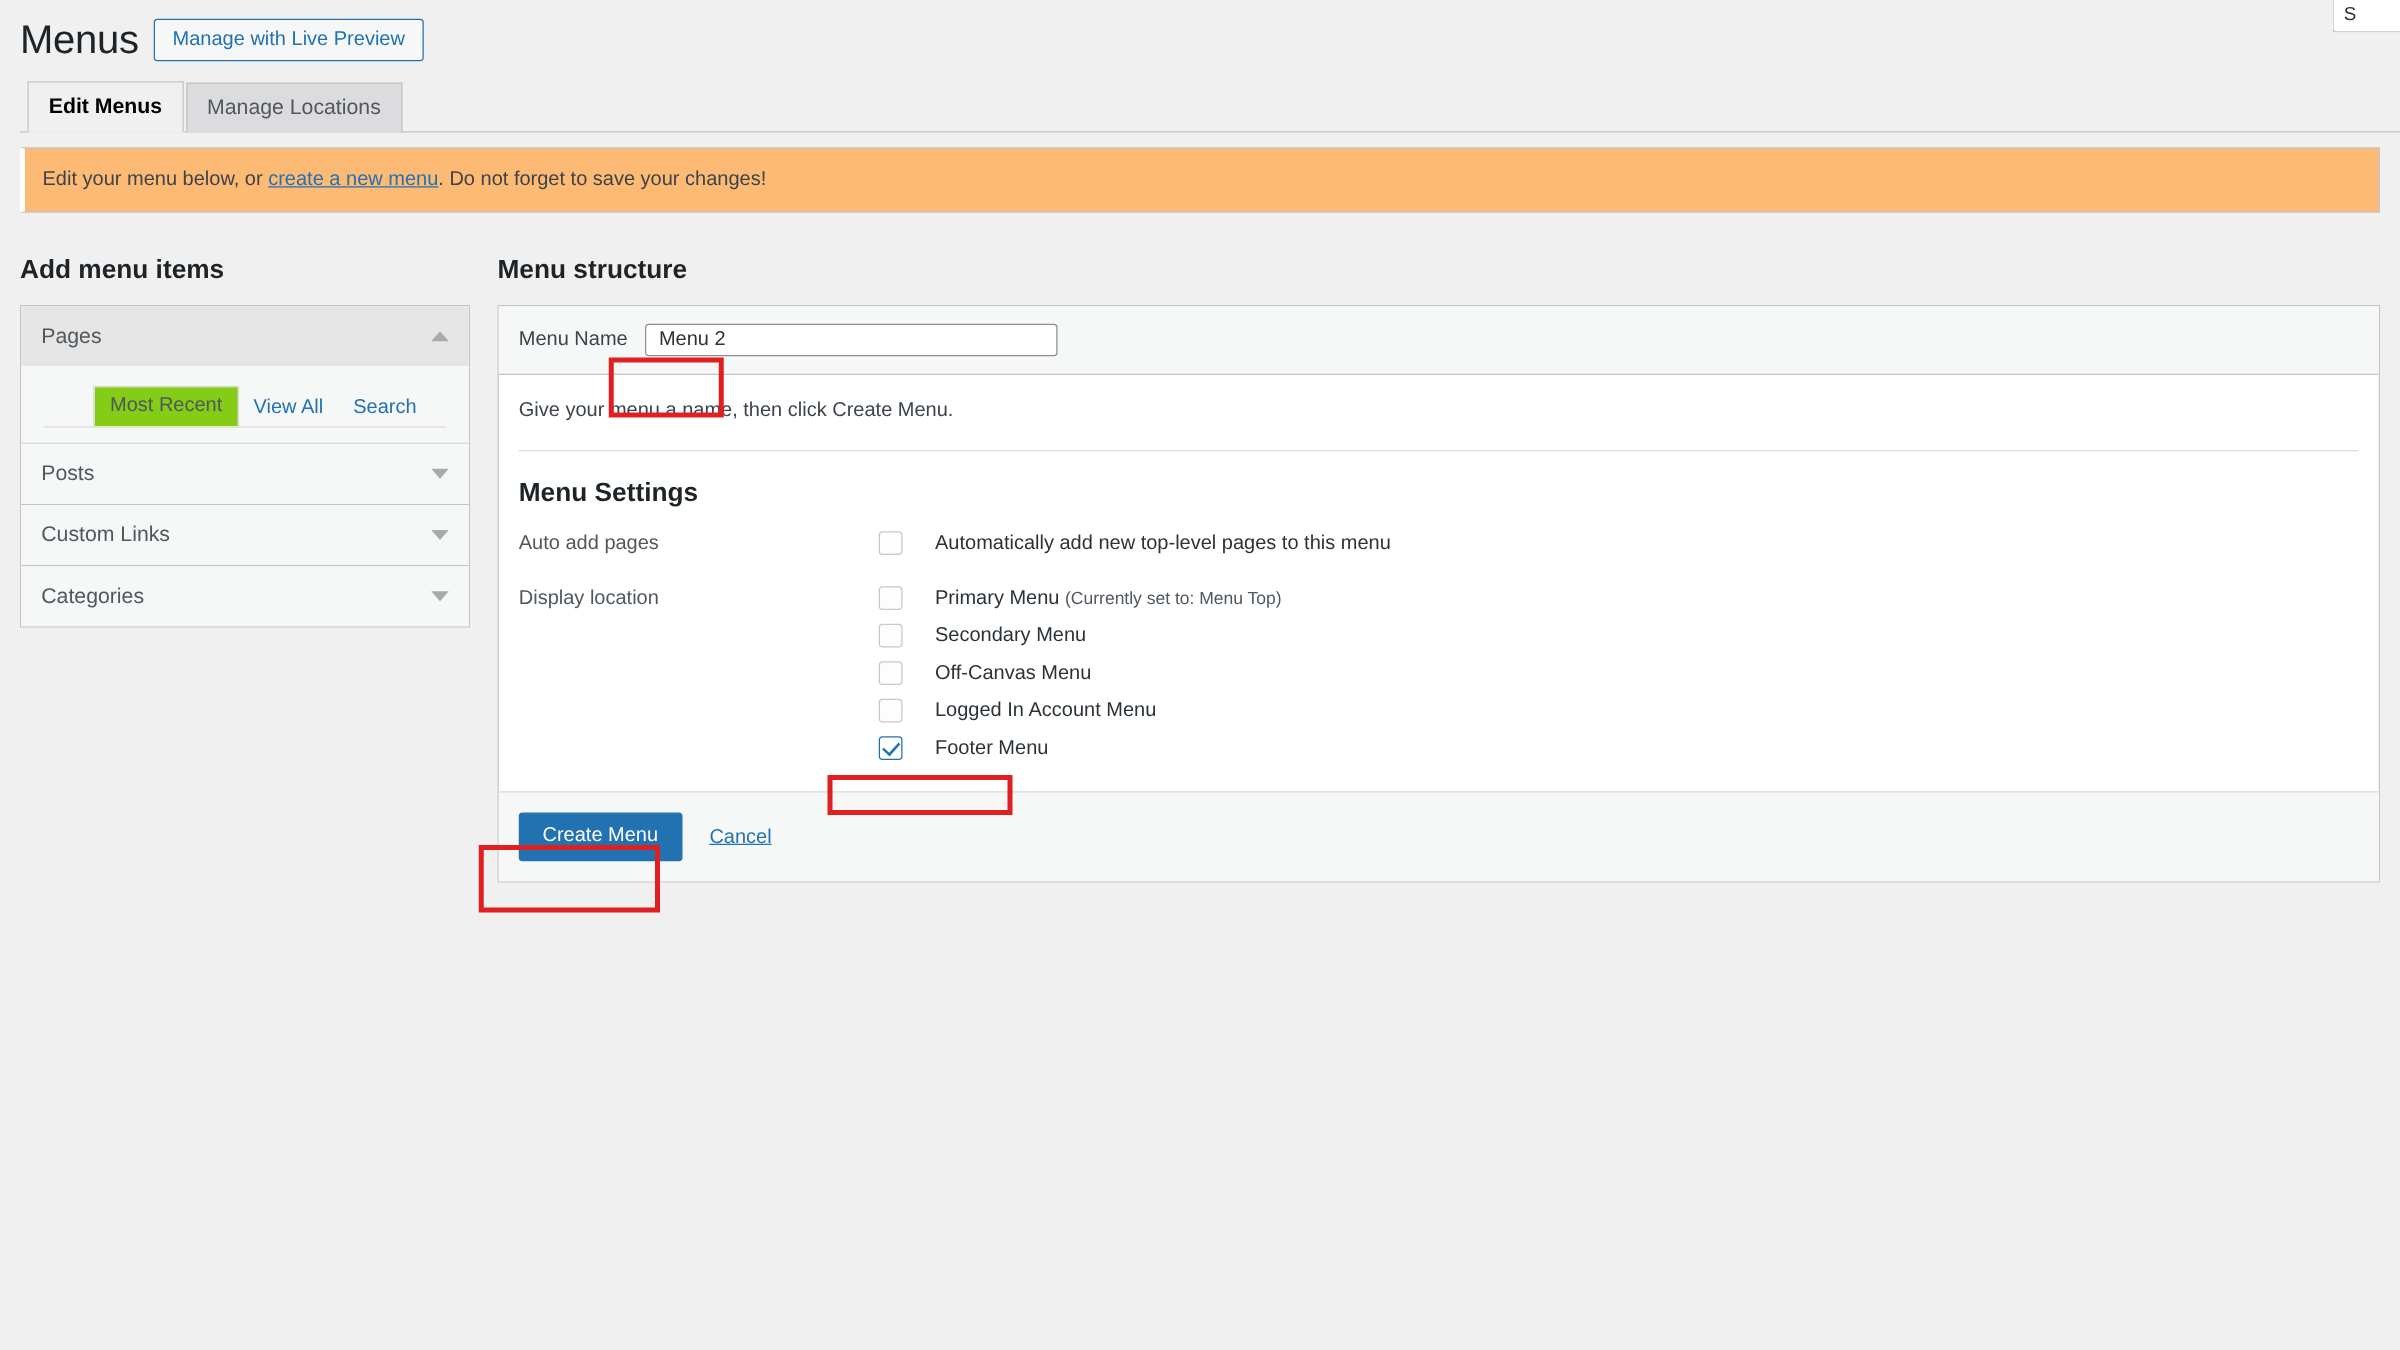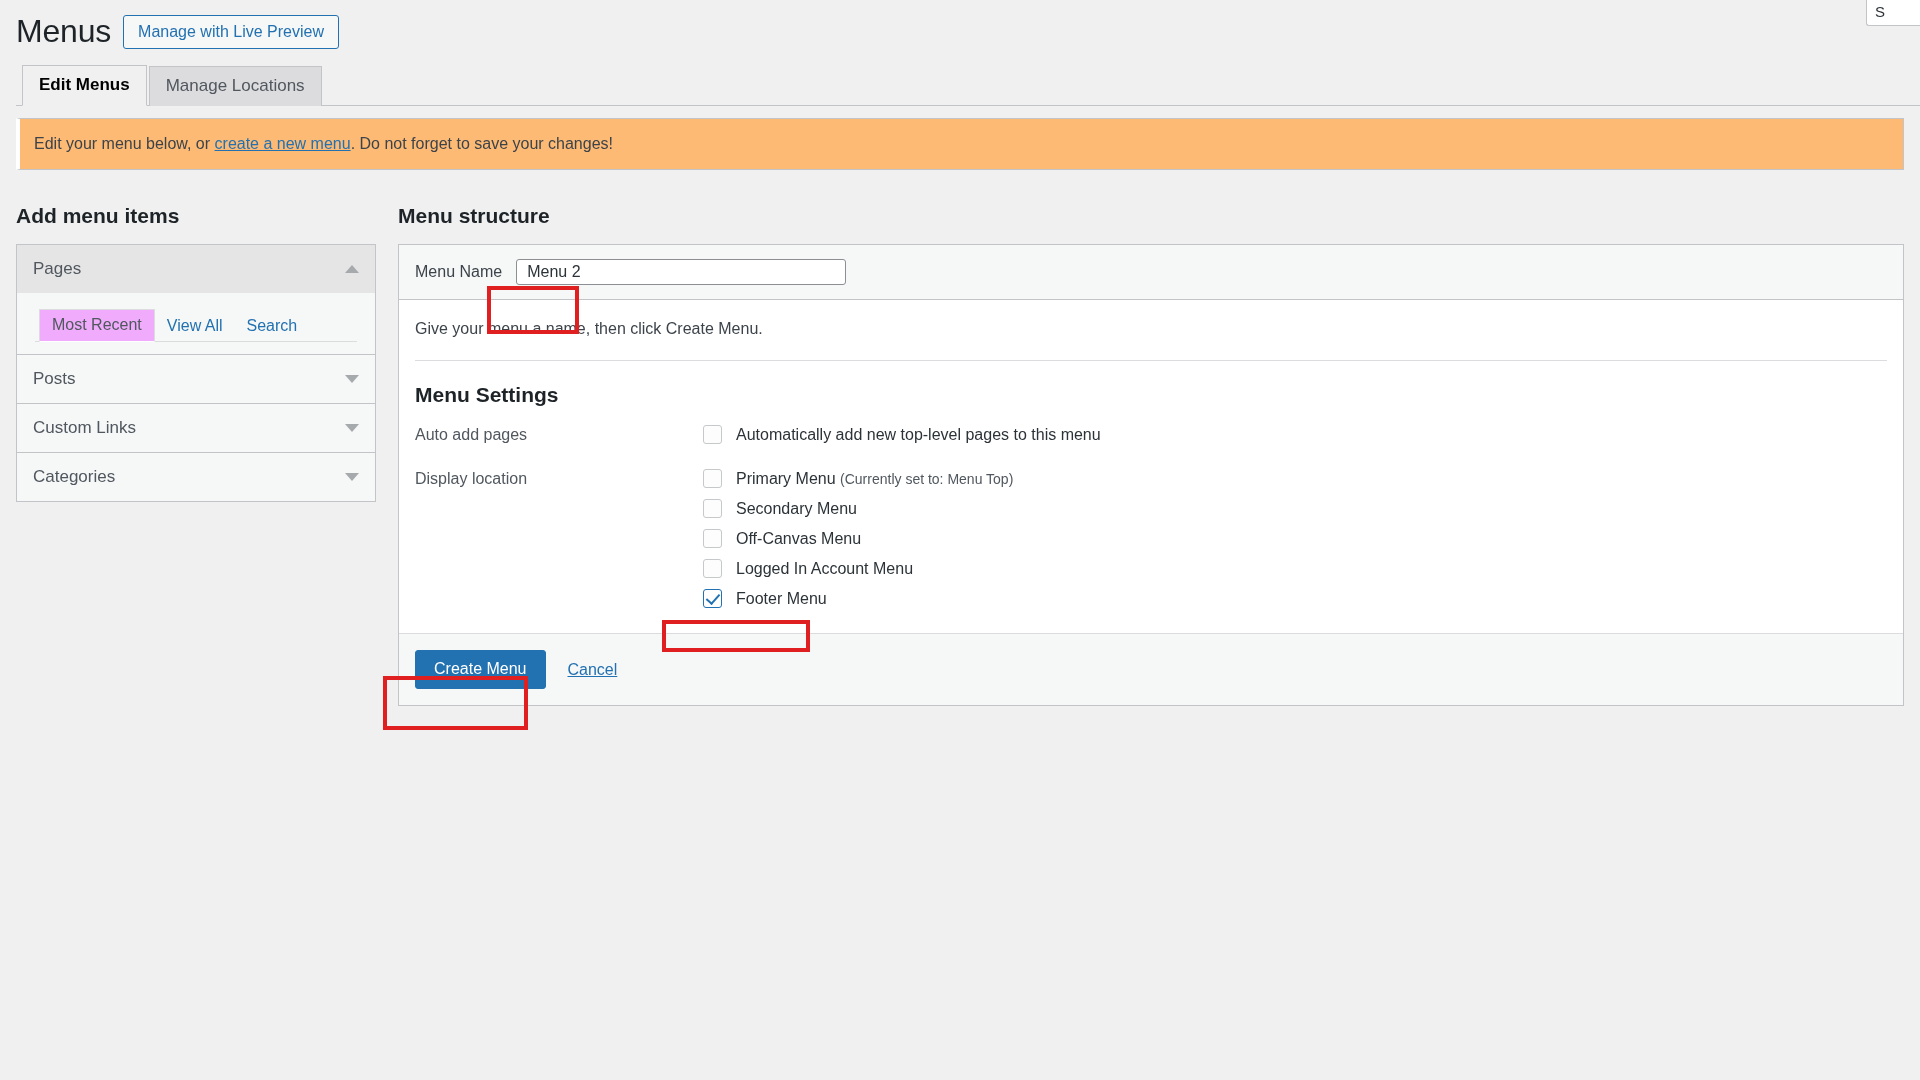--- a/index.html
+++ b/index.html
@@ -136,23 +136,24 @@
     border-bottom: 1px solid #dcdcde;
     padding-left: 4px;
   }
   .inner-tab {
     font-size: 16px; color: #2271b1;
     padding: 6px 12px 7px; cursor: pointer;
     margin-bottom: -1px; white-space: nowrap;
   }
   .inner-tab.active {
     color: #50575e;
-    background: #f0abfc;
+    background: #84cc16;
     border: 1px solid #dcdcde;
     border-bottom-color: #fff;
+    margin-left: 36px;
   }
   .tab-panel {
     background: #fff;
     border: 1px solid #dcdcde;
     border-top: none;
     padding: 14px 16px 16px;
   }
   .check-row { display: flex; align-items: center; }
   .cb {
     width: 19px; height: 19px; flex: 0 0 19px;
@@ -225,21 +226,21 @@
     font-size: 21px; font-weight: bold; color: #1d2327;
     margin: 22px 0 18px 0;
   }
   .setting-row { display: flex; align-items: flex-start; padding: 0 0 14px 0; }
   .setting-label {
     width: 288px; flex: 0 0 288px;
     font-size: 16px; color: #50575e;
     padding-top: 1px;
   }
   .setting-options { flex: 1 1 auto; }
-  .opt-row { display: flex; align-items: center; padding: 0 0 11px 0; position: relative; }
+  .opt-row { display: flex; align-items: center; padding: 0 0 11px 0; position: relative; gap: 12px; }
   .opt-label { font-size: 16px; color: #2c3338; margin-left: 14px; }
   .opt-note { color: #50575e; font-size: 14px; }
 
   .submit-row {
     border-top: 1px solid #dcdcde;
     background: #f6f7f7;
     padding: 16px;
     display: flex; align-items: center;
     position: relative;
   }

